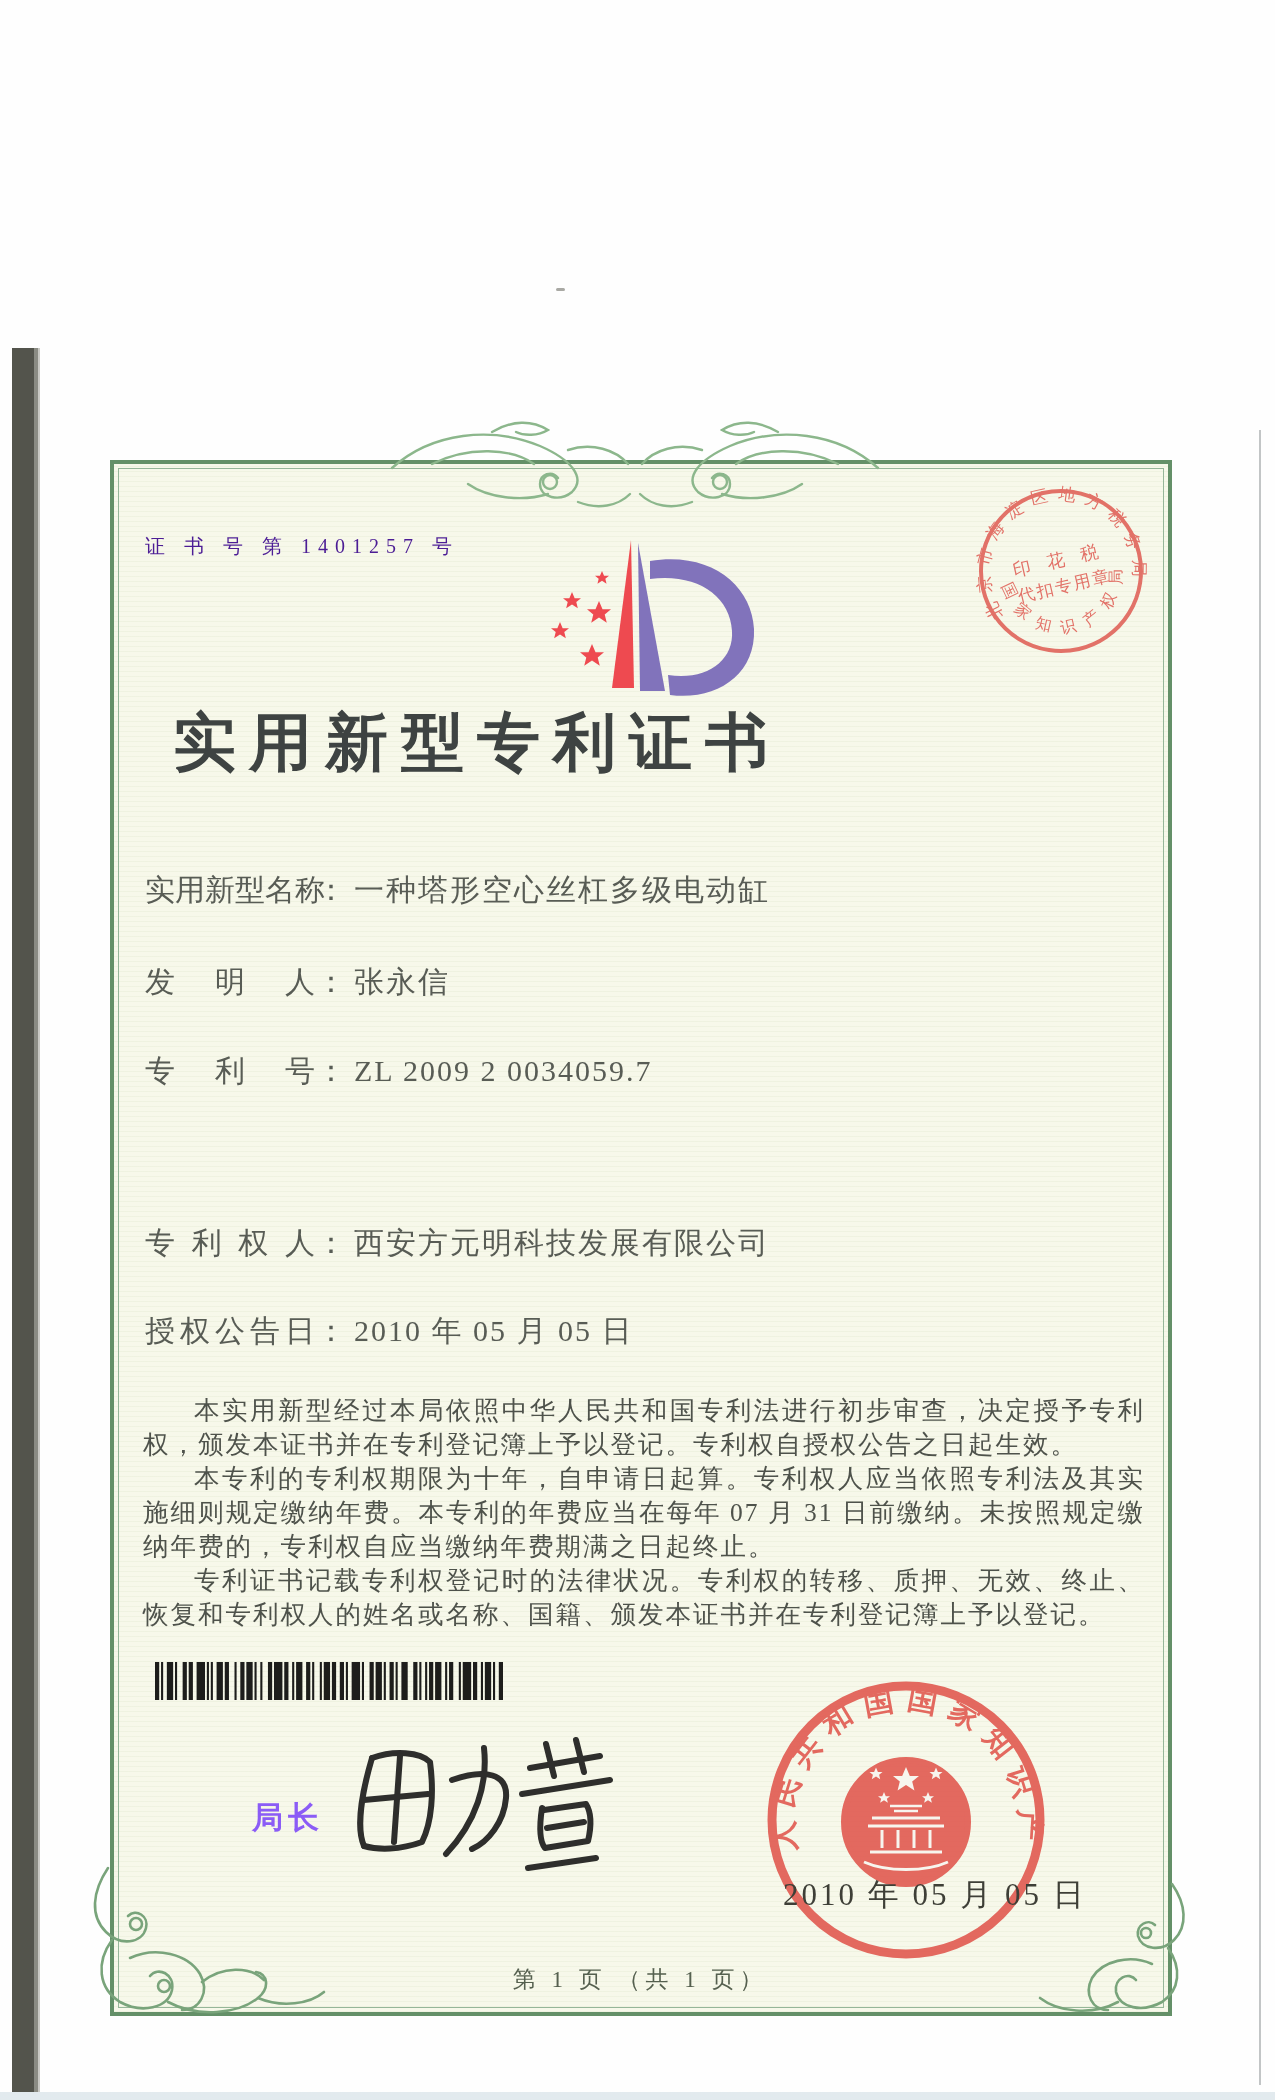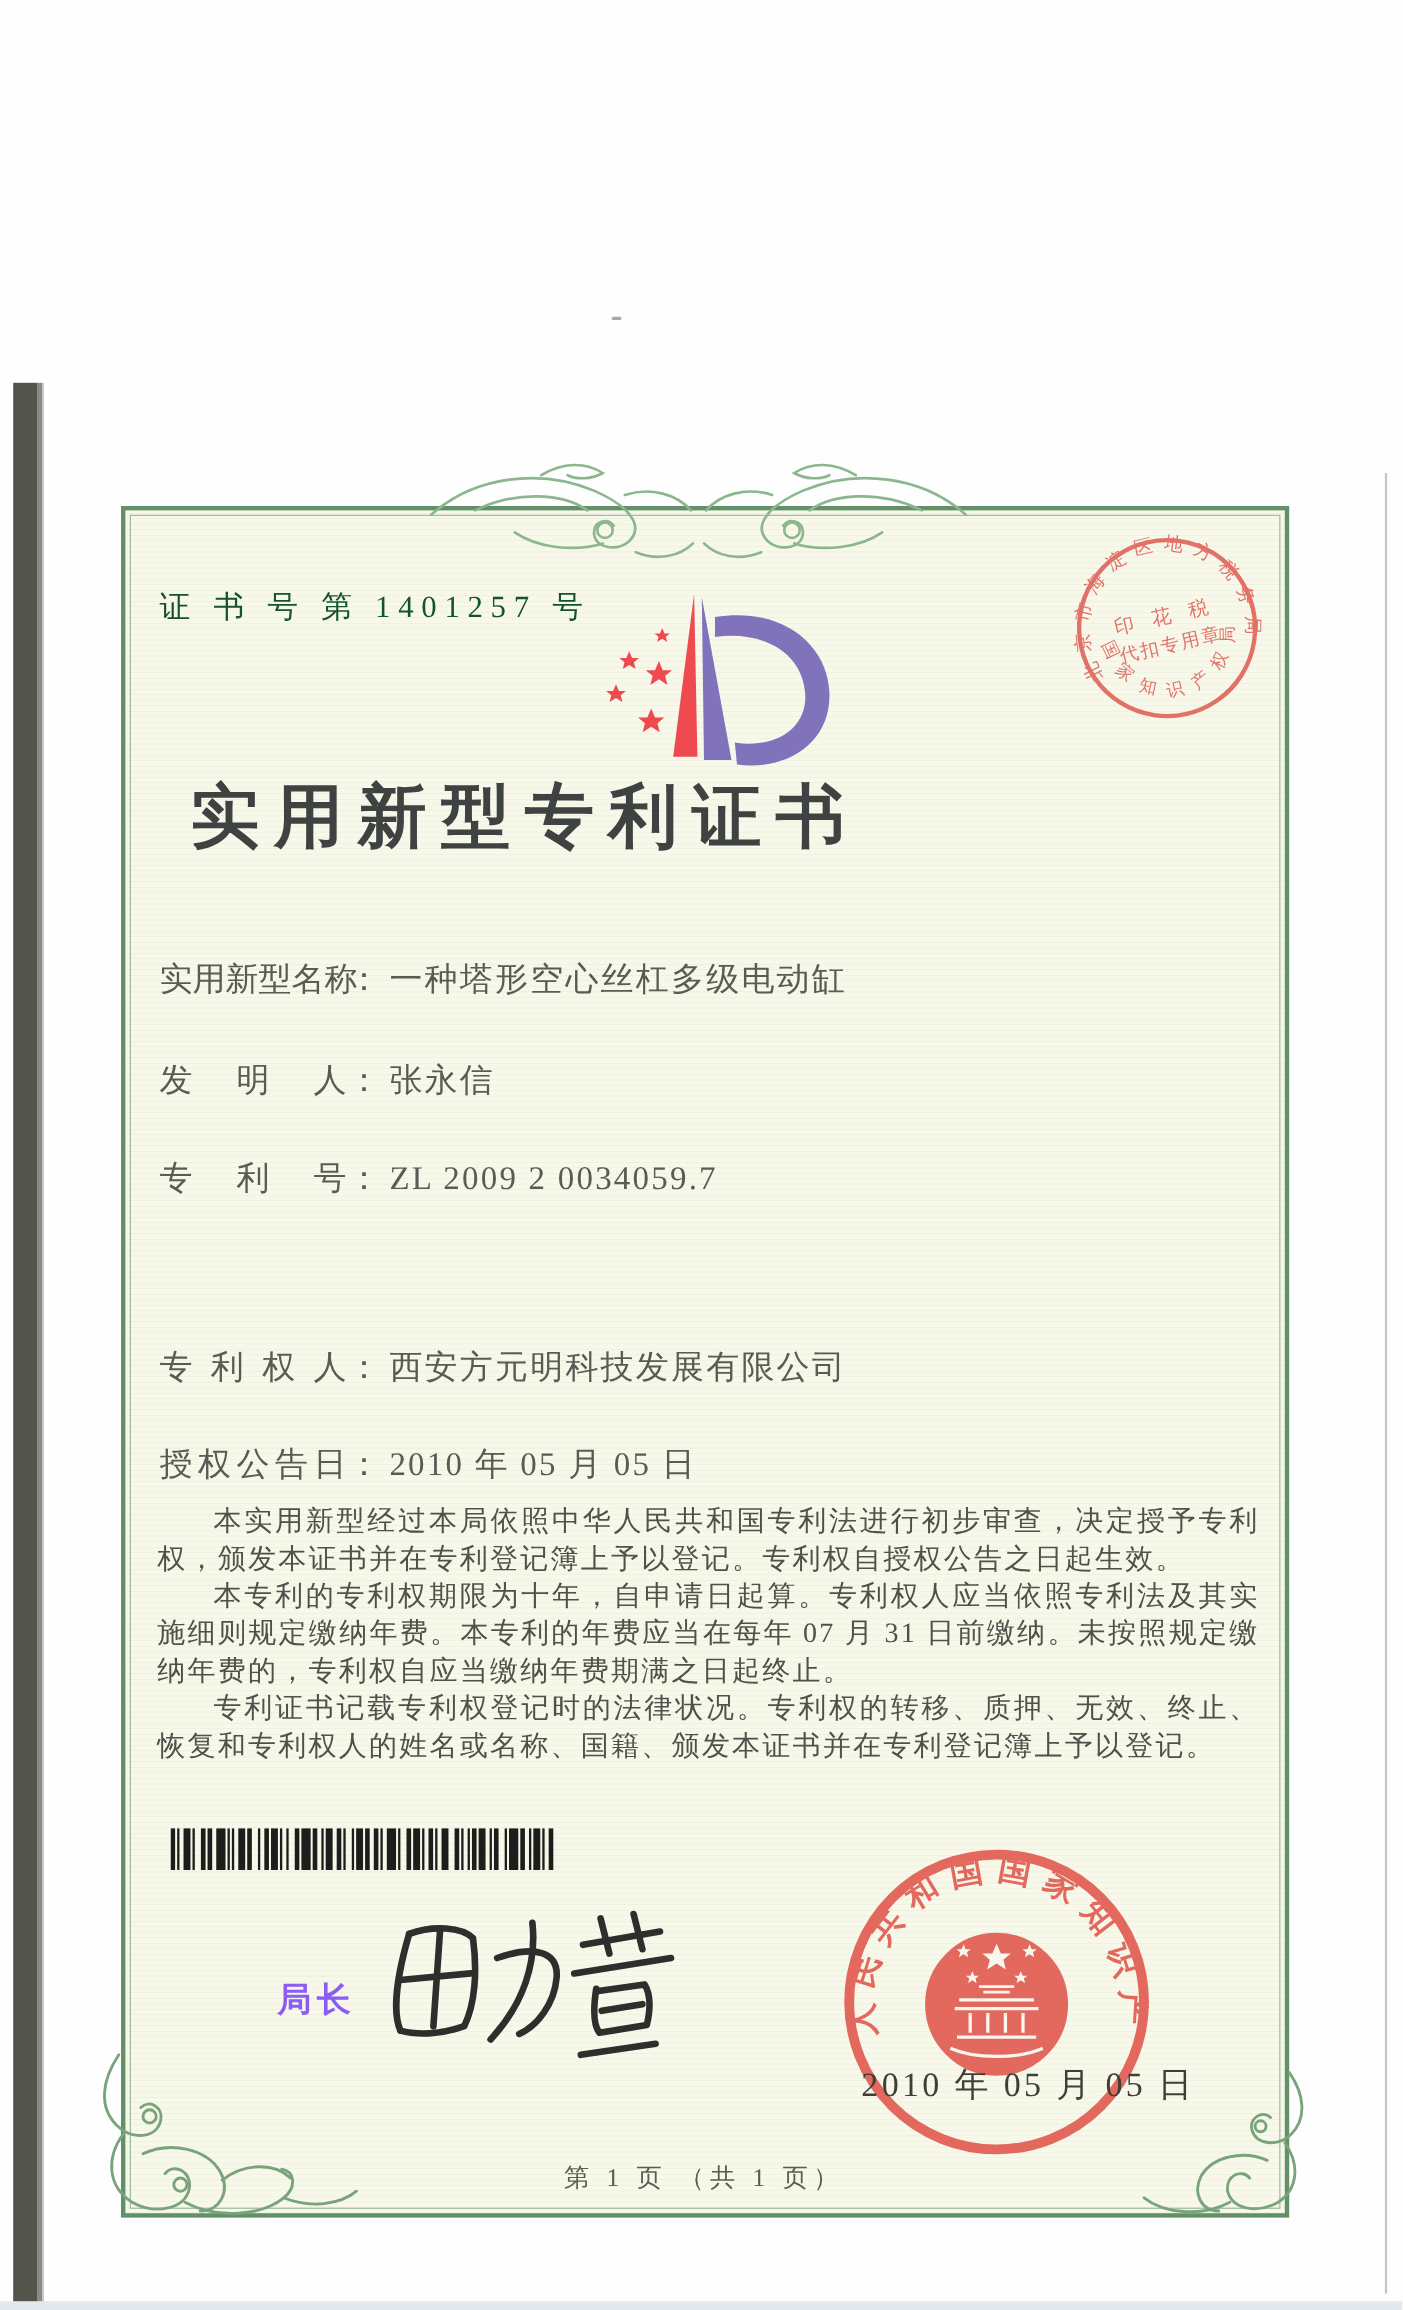--- a/index.html
+++ b/index.html
@@ -12,32 +12,32 @@
   .speck{position:absolute;left:556px;top:288px;width:9px;height:3px;background:#a9a9a4;border-radius:2px;}
   .bottom-band{position:absolute;left:0;top:2092px;width:1275px;height:8px;background:#e2eaee;}
   
   .frame{position:absolute;left:110px;top:460px;width:1054px;height:1548px;
          border:4px solid #649068;
          background:
            repeating-linear-gradient(0deg, rgba(170,193,140,0.10) 0 1px, rgba(0,0,0,0) 1px 5px),
            #f7f8ea;}
   .frame-inner{position:absolute;left:4px;top:4px;right:4px;bottom:4px;border:1px solid #96b699;}
   
-  .cert-no{position:absolute;left:145px;top:533px;font-size:28px;color:#14532d;letter-spacing:7px;}
+  .cert-no{position:absolute;left:145px;top:533px;font-size:20px;color:#4c1d95;letter-spacing:7px;}
   .logo{position:absolute;left:518px;top:523px;width:255px;height:192px;}
   .tax-stamp{position:absolute;left:972px;top:482px;width:178px;height:178px;opacity:.85;
              transform:rotate(-13deg);}
   .title{position:absolute;left:160px;top:700px;width:960px;
          font-size:63px;font-weight:600;color:#3e4342;letter-spacing:13px;padding-left:13px;box-sizing:border-box;}
   .field{position:absolute;left:145px;font-size:30px;color:#585c55;white-space:nowrap;}
   .flabel{display:inline-block;width:170px;text-align:justify;text-align-last:justify;}
   .fcolon{margin-left:1px;}
   .fvalue{margin-left:8px;letter-spacing:2px;}
   .f1{top:870px}.f2{top:962px}.f3{top:1051px}.f4{top:1140px}.f5{top:1223px}.f6{top:1311px}
-  .body-text{position:absolute;left:143px;top:1366px;width:1002px;font-size:25.5px;line-height:34px;
+  .body-text{position:absolute;left:143px;top:1394px;width:1002px;font-size:25.5px;line-height:34px;
              color:#4e524b;text-align:justify;letter-spacing:2px;}
   .body-text p{margin:0;text-indent:2em;}
   .barcode{position:absolute;left:155px;top:1662px;width:392px;height:38px;}
   .director-label{position:absolute;left:252px;top:1797px;font-size:31px;color:#8b5cf6;letter-spacing:5px;font-weight:bold;}
   .signature{position:absolute;left:328px;top:1722px;width:300px;height:175px;}
   .office-seal{position:absolute;left:762px;top:1676px;width:288px;height:288px;opacity:.9;}
   .seal-date{position:absolute;left:783px;top:1874px;font-size:31px;color:#3e3f37;letter-spacing:3px;
              white-space:nowrap;z-index:5;}
   .footer{position:absolute;left:160px;top:1964px;width:960px;text-align:center;font-size:23px;
           color:#55604f;letter-spacing:5px;}

